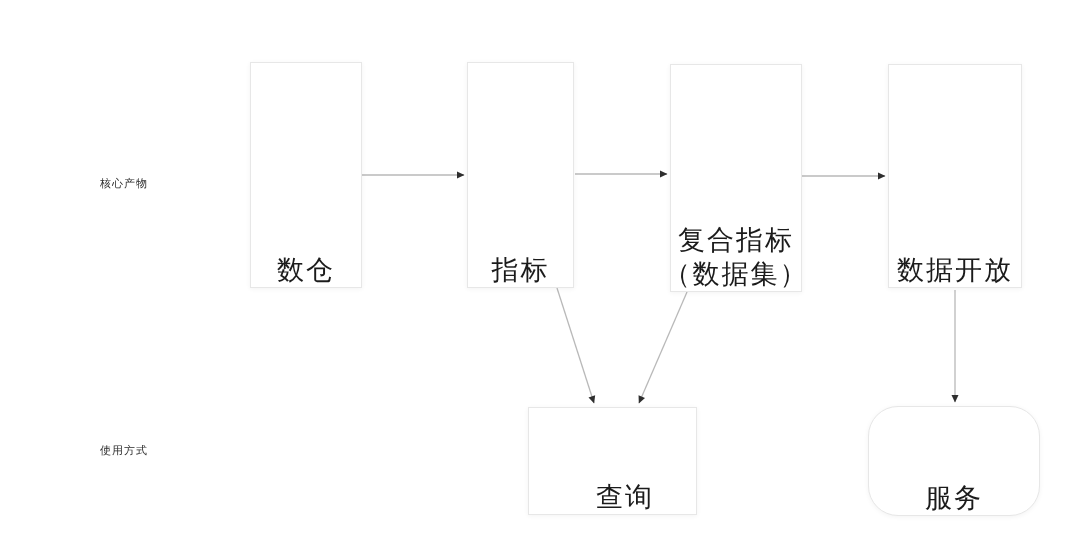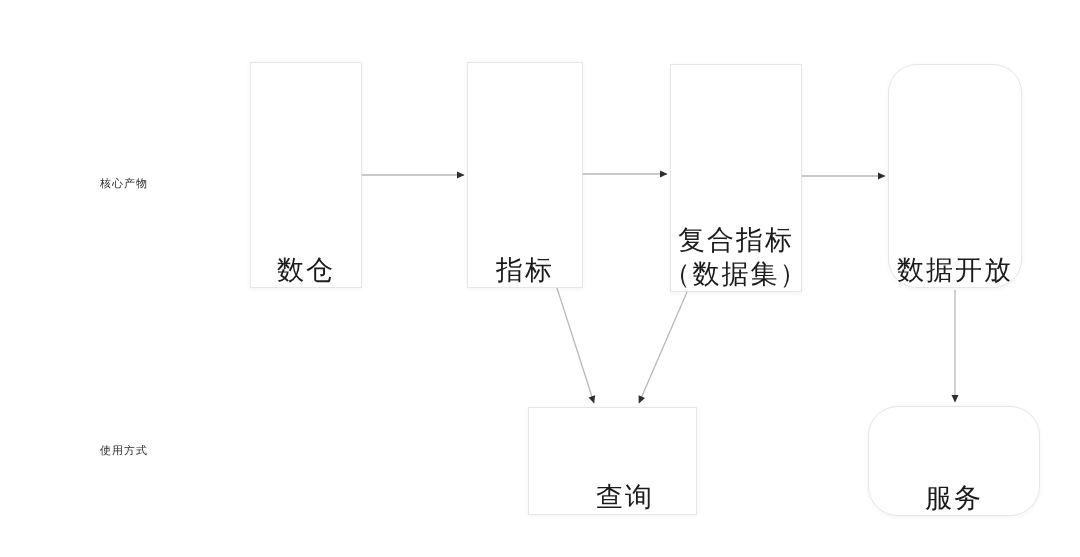--- a/index.html
+++ b/index.html
@@ -46,23 +46,23 @@
   .row-label {
     position: absolute;
     color: #2a2a2a;
     font-size: 11px;
     font-weight: 500;
     letter-spacing: 1px;
     white-space: nowrap;
   }
   
   #node-warehouse  { left: 250px; top:  62px; width: 112px; height: 226px; }
-  #node-metrics    { left: 467px; top:  62px; width: 116px; height: 226px; }
+  #node-metrics    { left: 467px; top:  62px; width: 107px; height: 226px; }
   #node-composite  { left: 670px; top:  64px; width: 132px; height: 228px; }
-  #node-dataopen   { left: 888px; top:  64px; width: 134px; height: 224px; border-radius: 29px; }
+  #node-dataopen   { left: 888px; top:  64px; width: 134px; height: 224px; }
   #node-query      { left: 528px; top: 407px; width: 169px; height: 108px; padding-left: 25px; }
   #node-service    { left: 868px; top: 406px; width: 172px; height: 110px; border-radius: 30px; }
   #label-core      { left: 100px; top: 176px; }
   #label-usage     { left: 100px; top: 443px; }
 </style>
 </head>
 <body>
 
 <div class="canvas">
 

